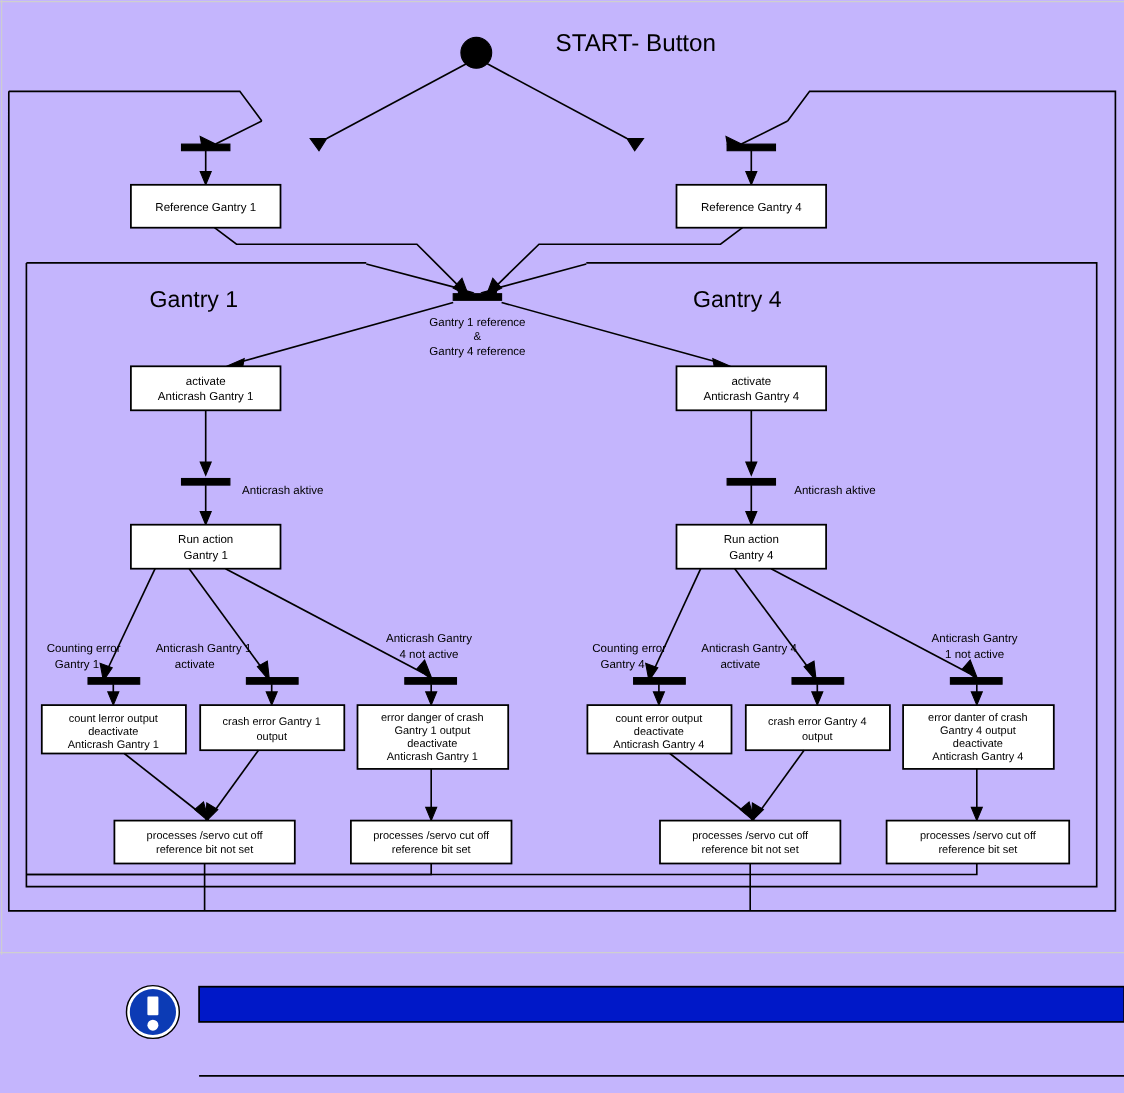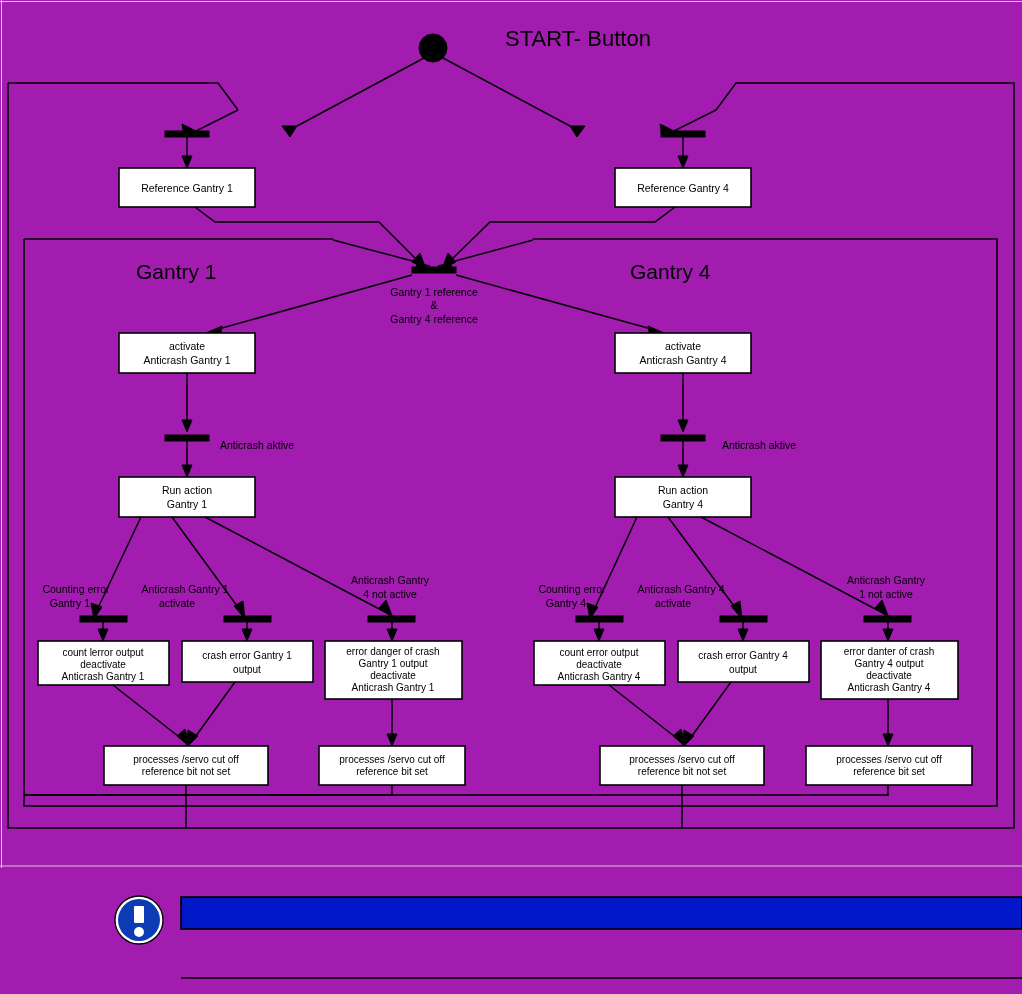--- a/index.html
+++ b/index.html
@@ -8,21 +8,21 @@
     padding: 0;
     background: #ffffff;
   }
   body {
     font-family: "Liberation Sans", sans-serif;
   }
   #page {
     position: relative;
     width: 1022px;
     height: 994px;
-    background: #a21caf;
+    background: #c4b5fd;
     overflow: hidden;
   }
   #diagram {
     position: absolute;
     left: 0;
     top: 0;
     width: 1022px;
     height: 994px;
   }
   

